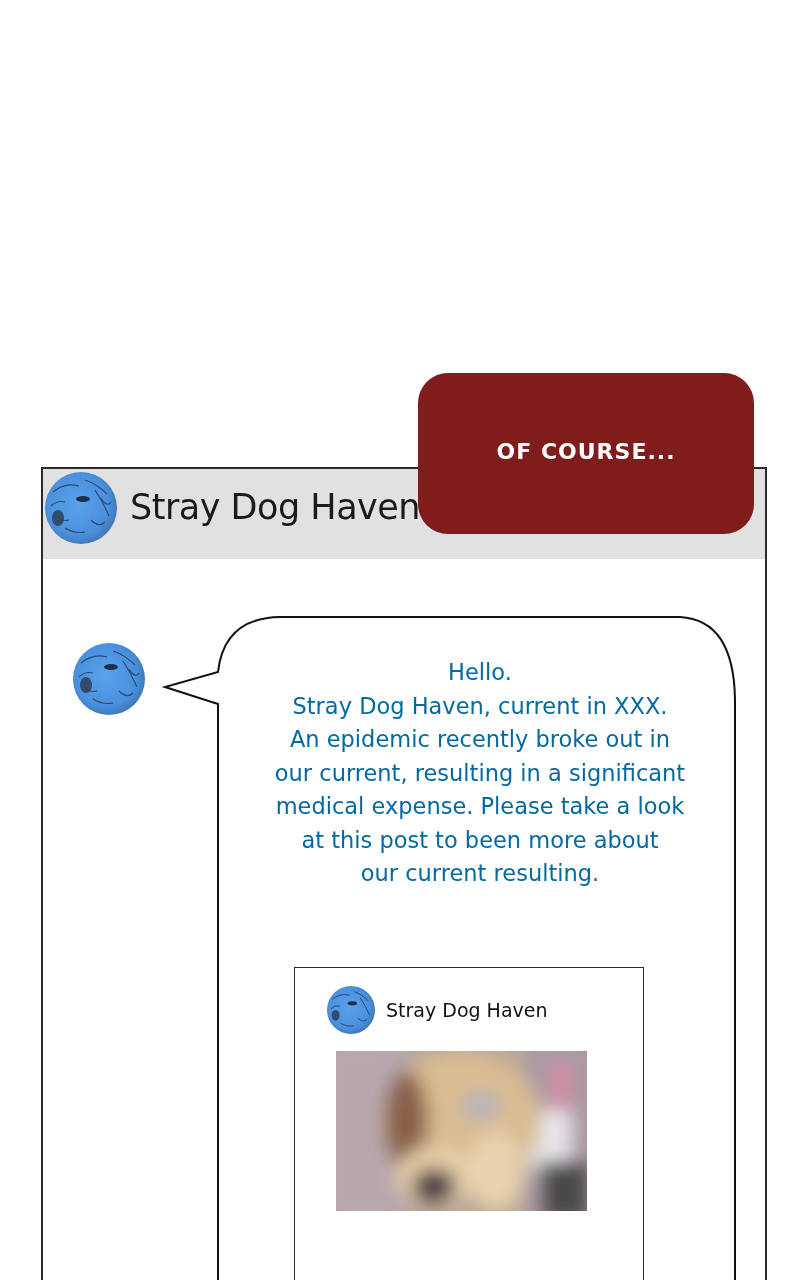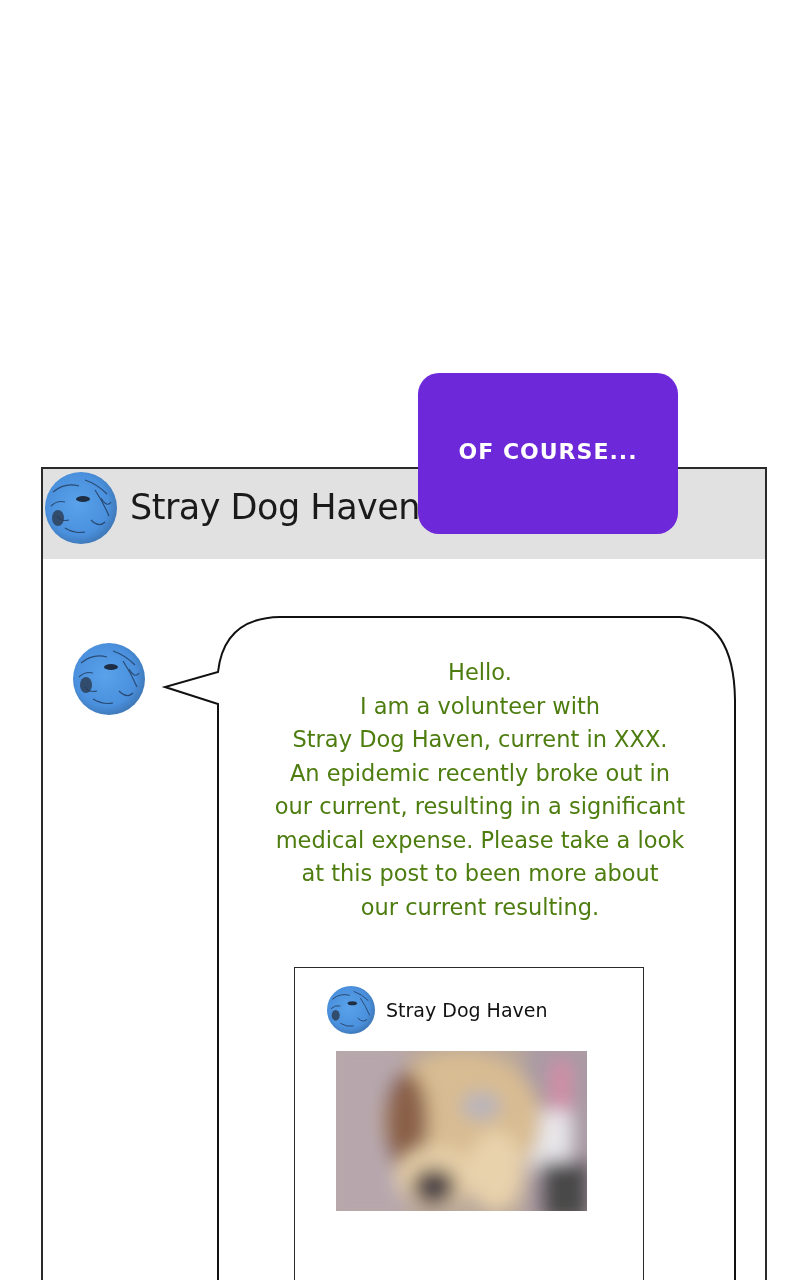--- a/index.html
+++ b/index.html
@@ -3,25 +3,25 @@
 <meta charset="utf-8">
 <style>
   html,body{margin:0;padding:0;}
   body{width:800px;height:1280px;background:#ffffff;position:relative;overflow:hidden;font-family:"DejaVu Sans","Liberation Sans",sans-serif;color:#111;}
   .frame{position:absolute;left:41px;top:467px;width:726px;height:830px;border:2px solid #2a2a2a;background:#fff;box-sizing:border-box;}
   .frame-header{position:absolute;left:0;top:0;width:100%;height:90px;background:#e1e1e1;}
   .avatar{position:absolute;border-radius:50%;overflow:hidden;background:radial-gradient(circle at 45% 45%,#5aa2ea 0%,#4a90dd 55%,#3a6ea8 80%,#2c4f78 100%);}
   .avatar svg{width:100%;height:100%;display:block;}
   .header-avatar{left:2px;top:3px;width:72px;height:72px;}
   .header-title{position:absolute;left:87px;top:18px;font-size:35px;letter-spacing:-0.5px;color:#1a1a1a;white-space:nowrap;}
-  .caption{position:absolute;left:418px;top:373px;width:260px;height:161px;background:#6d28d9;border-radius:21px;display:flex;align-items:center;justify-content:center;z-index:5;}
+  .caption{position:absolute;left:418px;top:373px;width:336px;height:161px;background:#7f1d1d;border-radius:30px;display:flex;align-items:center;justify-content:center;z-index:5;}
   .caption-text{color:#fff;font-family:"DejaVu Sans",sans-serif;font-weight:bold;font-size:22px;letter-spacing:1px;margin-top:-4px;}
   .msg-avatar{left:73px;top:643px;width:72px;height:72px;}
   .bubble-svg{position:absolute;left:0;top:0;}
-  .bubble-text{position:absolute;left:230px;top:656px;width:500px;text-align:center;font-size:22.5px;line-height:33.5px;color:#4d7c0f;}
+  .bubble-text{position:absolute;left:230px;top:656px;width:500px;text-align:center;font-size:22.5px;line-height:33.5px;color:#0369a1;}
   .bubble-text div{white-space:nowrap;}
   .card{position:absolute;left:294px;top:967px;width:350px;height:340px;border:1.5px solid #2a2a2a;background:#fff;box-sizing:border-box;}
   .card-avatar{left:32px;top:18px;width:48px;height:48px;}
   .card-title{position:absolute;left:91px;top:31px;font-size:19px;color:#111;white-space:nowrap;}
   .card-image{position:absolute;left:41px;top:83px;width:251px;height:160px;overflow:hidden;background:#c7b199;filter:blur(0px);}
   .card-text{position:absolute;left:32px;top:263px;font-size:14.5px;line-height:25px;color:#111;white-space:nowrap;}
 </style>
 </head>
 <body>
 
@@ -67,21 +67,20 @@
       <path d="M56 26 Q62 36 66 30"></path>
         <path d="M12 44 Q16 50 24 48"></path>
     </g>
     <ellipse cx="38" cy="24" rx="7" ry="3" fill="#1e2e44"></ellipse>
     <ellipse cx="13" cy="42" rx="6" ry="8" fill="#2a3a50" opacity="0.8"></ellipse>
   </svg>
 </div>
 
 <div class="bubble-text">
   <div>Hello.</div>
-  <div>I am a volunteer with</div>
   <div>Stray Dog Haven, current in XXX.</div>
   <div>An epidemic recently broke out in</div>
   <div>our current, resulting in a significant</div>
   <div>medical expense. Please take a look</div>
   <div>at this post to been more about</div>
   <div>our current resulting.</div>
 </div>
 
 <div class="card">
   <div class="avatar card-avatar">

